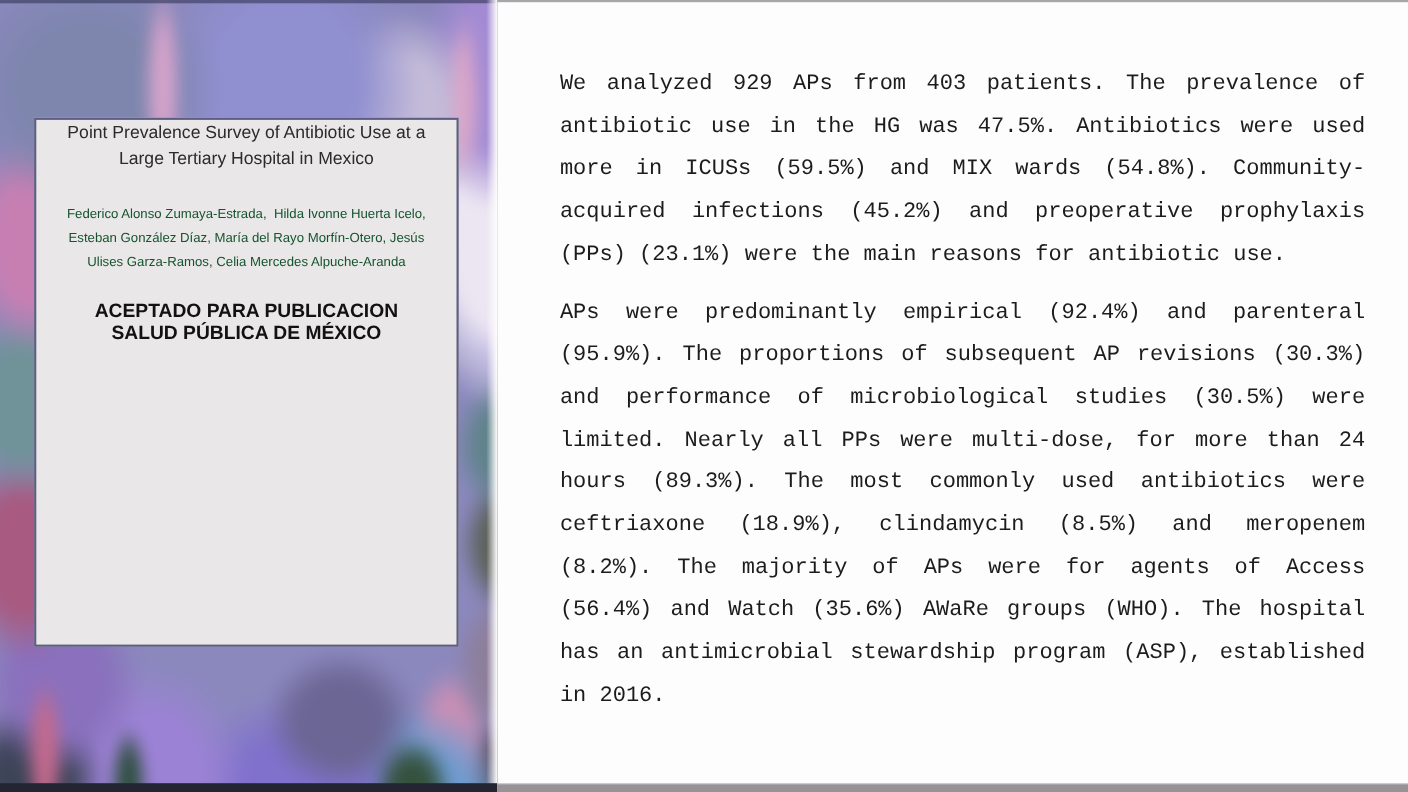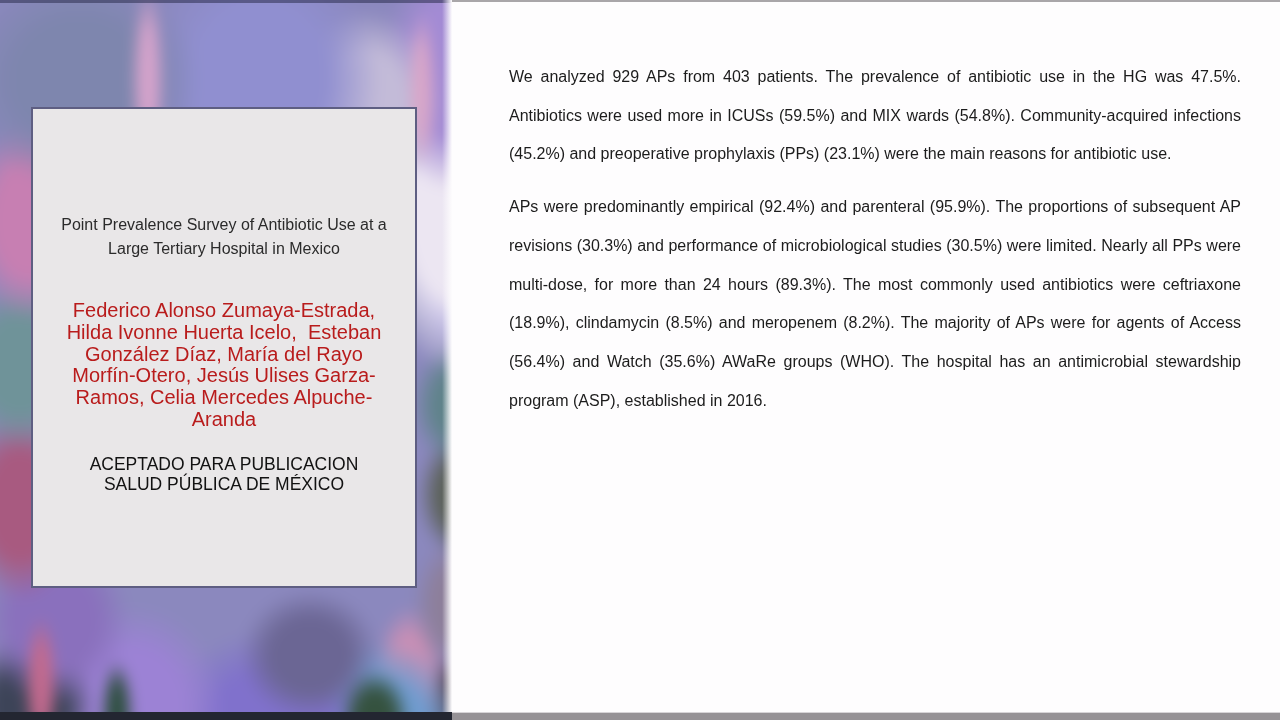--- a/index.html
+++ b/index.html
@@ -64,60 +64,60 @@
   }
 
   
   .title-card {
     position: absolute;
     left: 31px; top: 107px;
     width: 386px; height: 481px;
     box-sizing: border-box;
     background: #e9e7e8;
     border: 2px solid #5e5e82;
-    padding-top: 104px;
     text-align: center;
     color: #2b2b2b;
   }
   .card-title {
     margin: 0 auto;
     max-width: 368px;
     font-size: 16px;
     line-height: 23.5px;
     color: #2b2b2b;
   }
   .card-authors {
-    margin: 40px auto 0;
+    margin: 28px auto 0;
     max-width: 340px;
-    font-size: 20px;
+    font-size: 12px;
     line-height: 21.8px;
     white-space: pre-wrap;
-    color: #b91c1c;
+    color: #14532d;
   }
   .card-note {
     margin: 23px auto 0;
     max-width: 305px;
     font-size: 17.5px;
     line-height: 20px;
-    font-weight: normal;
+    font-weight: bold;
     color: #121212;
   }
 
   
   .abstract {
     position: absolute;
     left: 509px; top: 58px;
     width: 732px;
     color: #1c1c1c;
   }
   .abstract p {
     margin: 0 0 14px 0;
-    font-size: 16px;
+    font-size: 20px;
     line-height: 38.7px;
     text-align: justify;
+    font-family: Liberation Mono, monospace;
   }
 
   
   .top-border-line {
     position: absolute;
     left: 452px; right: 0; top: 0; height: 2px;
     background: #a9a6a9;
   }
   .bottom-border-left {
     position: absolute;

